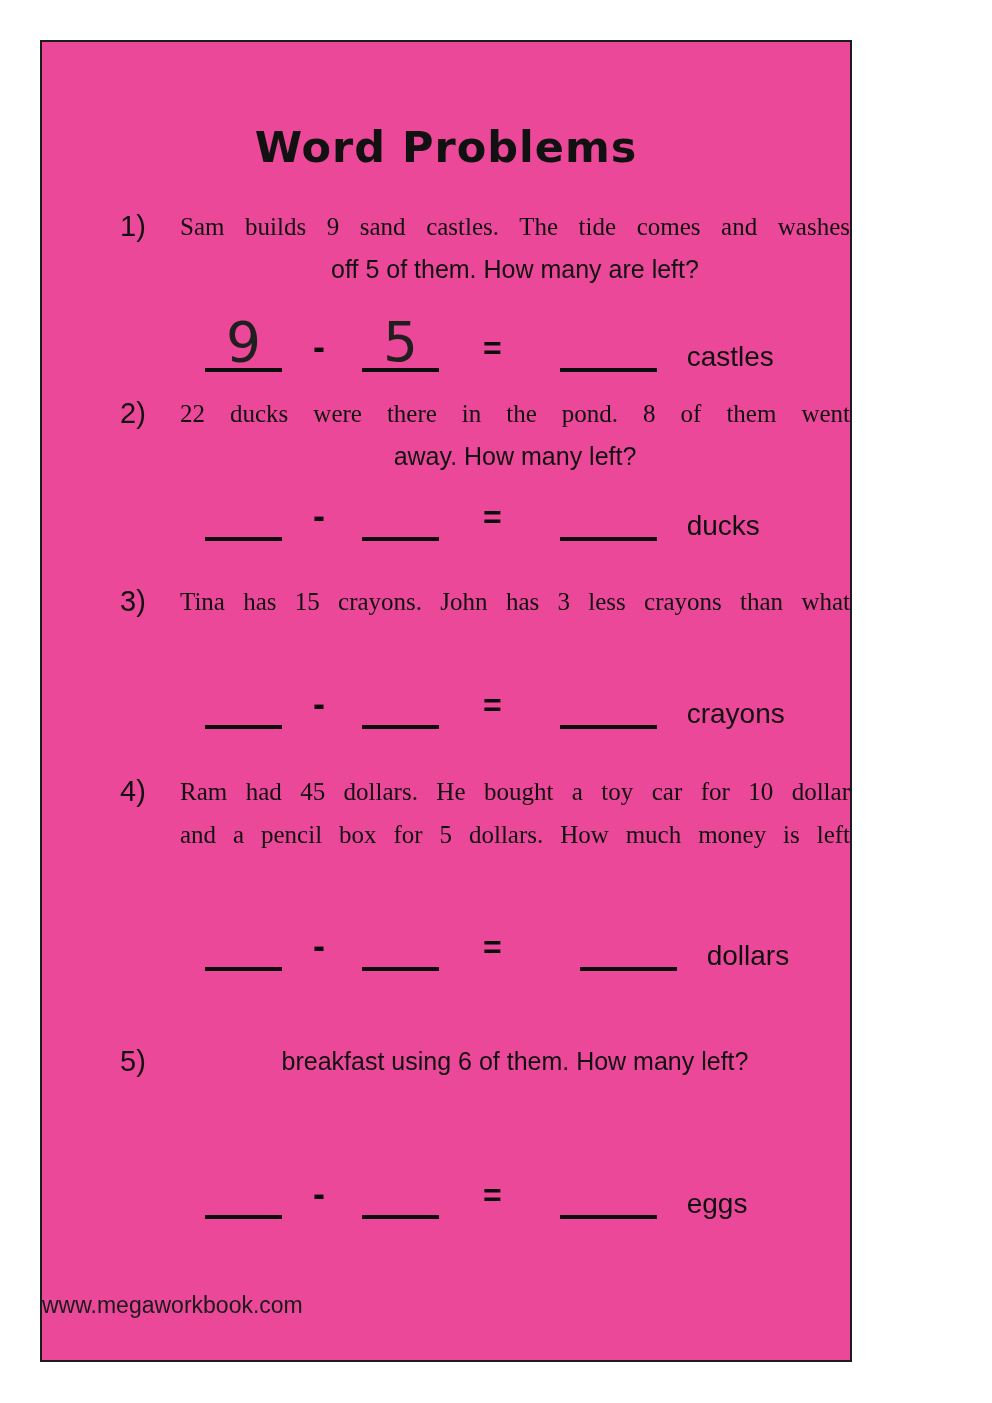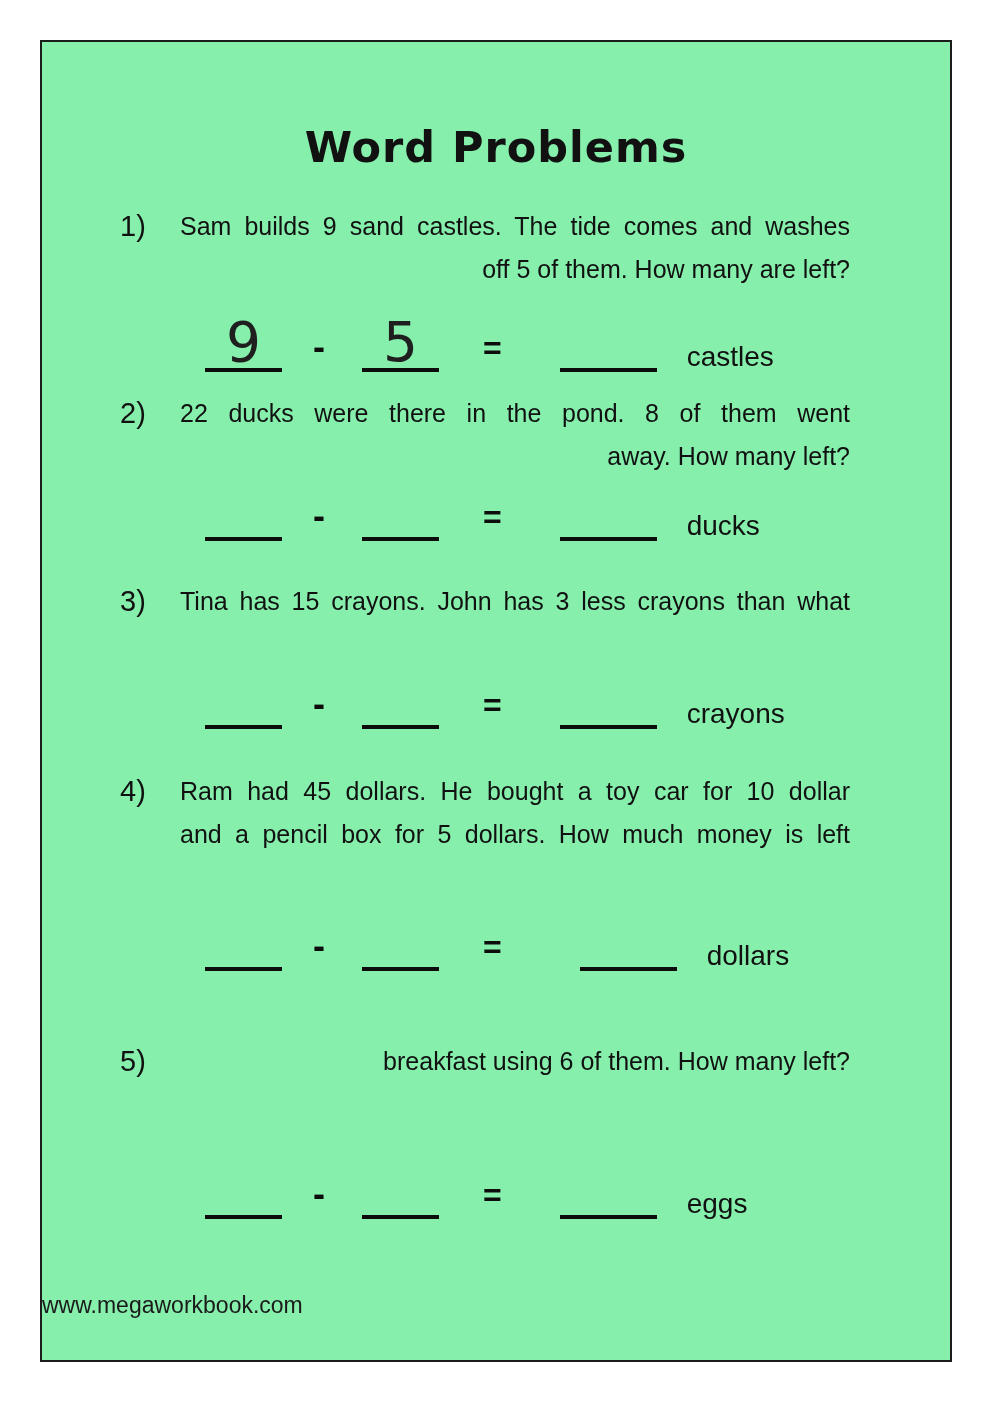--- a/index.html
+++ b/index.html
@@ -9,25 +9,25 @@
     height: 1403px;
     background: #ffffff;
     font-family: "Liberation Sans", sans-serif;
     color: #121212;
     overflow: hidden;
   }
   .page {
     position: absolute;
     left: 40px;
     top: 40px;
-    width: 912px;
+    width: 812px;
     height: 1322px;
     border: 2px solid #1c1c1c;
     box-sizing: border-box;
-    background: #86efac;
+    background: #ec4899;
   }
   .title {
     position: absolute;
     top: 80px;
     left: 0;
     width: 100%;
     text-align: center;
     font-family: "DejaVu Sans", sans-serif;
     font-size: 43px;
     font-weight: bold;
@@ -49,24 +49,25 @@
   }
   .ptext {
     position: absolute;
     left: 138px;
     top: 0;
     width: 670px;
     font-size: 25px;
     line-height: 43px;
     color: #111;
   }
-  .pline { text-align: right; }
+  .pline { text-align: center; }
   .pline.jline {
     text-align: justify;
     text-align-last: justify;
+    font-family: Liberation Serif, serif;
   }
   .eqrow {
     position: absolute;
     left: 0;
     width: 100%;
     height: 66px;
     display: flex;
     align-items: flex-end;
     padding-left: 163px;
     box-sizing: border-box;

